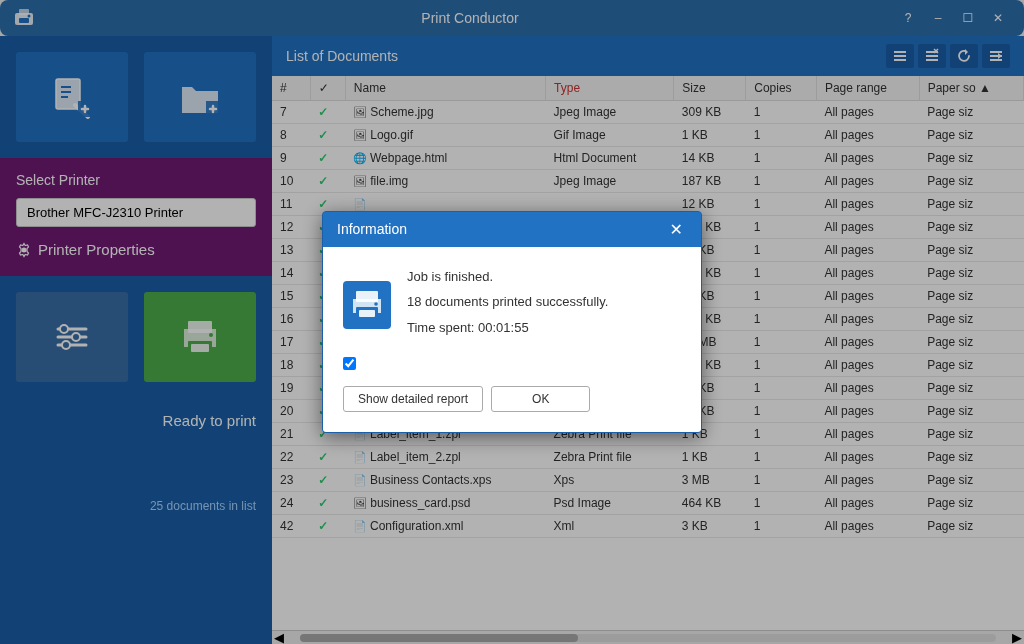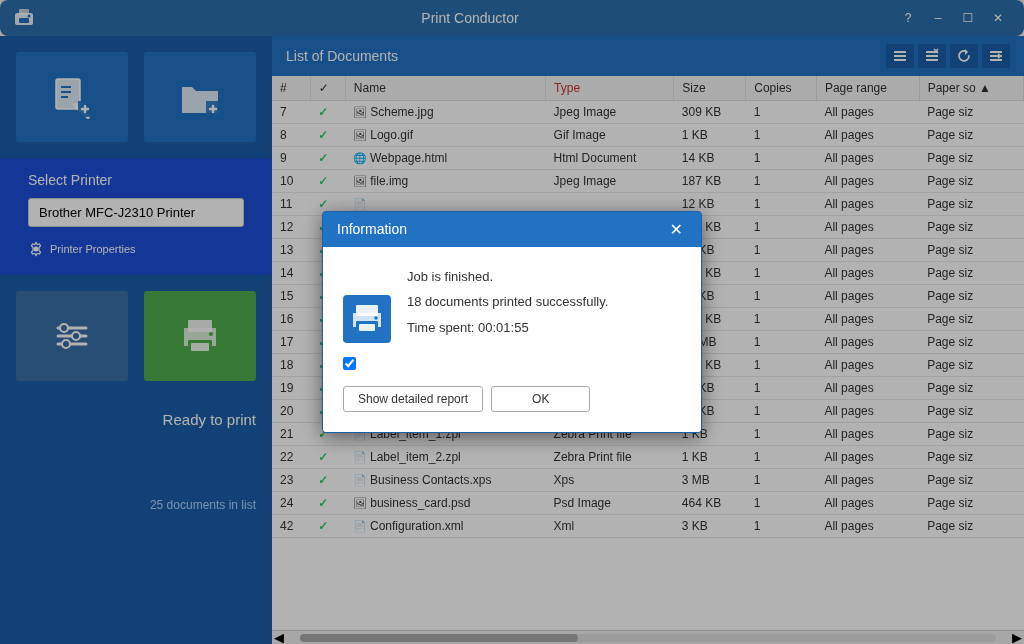--- a/index.html
+++ b/index.html
@@ -13,25 +13,25 @@
 
     
     .main-layout { display: flex; height: calc(644px - 36px); }
 
     
     .left-panel { width: 272px; background: #1a5fa8; display: flex; flex-direction: column; gap: 0; flex-shrink: 0; }
     .left-top-actions { display: flex; padding: 16px; gap: 16px; }
     .action-btn { flex: 1; height: 90px; background: #2272c3; border: none; cursor: pointer; display: flex; align-items: center; justify-content: center; border-radius: 3px; }
     .action-btn svg { fill: white; }
 
-    .select-printer-section { background: #1d4ed8; padding: 14px 28px; }
+    .select-printer-section { background: #701a75; padding: 14px 16px; }
     .select-printer-label { color: white; font-size: 14px; margin-bottom: 10px; }
     .printer-select-wrapper { position: relative; }
     .printer-select { width: 100%; padding: 6px 10px; background: white; border: 1px solid #ccc; border-radius: 3px; font-size: 13px; appearance: none; cursor: pointer; }
-    .printer-properties-btn { background: transparent; border: none; color: white; cursor: pointer; display: flex; align-items: center; gap: 6px; font-size: 11px; margin-top: 10px; padding: 4px 0; }
+    .printer-properties-btn { background: transparent; border: none; color: white; cursor: pointer; display: flex; align-items: center; gap: 6px; font-size: 15px; margin-top: 10px; padding: 4px 0; }
 
     .left-bottom-actions { display: flex; padding: 16px; gap: 16px; }
     .action-btn-gray { flex: 1; height: 90px; background: #3a6fa8; border: none; cursor: pointer; display: flex; align-items: center; justify-content: center; border-radius: 3px; }
     .action-btn-green { flex: 1; height: 90px; background: #4cae4c; border: none; cursor: pointer; display: flex; align-items: center; justify-content: center; border-radius: 3px; }
 
     .status-section { background: #1a5fa8; padding: 14px 16px; flex: 1; text-align: right; }
     .status-label { color: white; font-size: 15px; font-weight: 500; }
     .doc-count { color: #a8d4ff; font-size: 12px; margin-top: 4px; }
 
     
@@ -55,21 +55,21 @@
     .scrollbar-track { flex: 1; height: 8px; background: #e0e0e0; margin: 0 14px; border-radius: 4px; position: relative; }
     .scrollbar-thumb { position: absolute; left: 0; width: 40%; height: 100%; background: #aaa; border-radius: 4px; }
 
     
     .modal-overlay { position: fixed; top: 0; left: 0; width: 1024px; height: 644px; background: rgba(0,0,0,0.3); display: flex; align-items: center; justify-content: center; z-index: 100; }
     .modal { background: #2272c3; border: 1px solid #1a5fa8; border-radius: 4px; width: 380px; box-shadow: 0 4px 20px rgba(0,0,0,0.5); overflow: hidden; }
     .modal-titlebar { background: #2272c3; color: white; padding: 8px 14px; display: flex; align-items: center; justify-content: space-between; }
     .modal-title { font-size: 14px; }
     .modal-close-btn { background: transparent; border: none; color: white; cursor: pointer; font-size: 16px; padding: 0 4px; }
     .modal-body { background: white; padding: 20px; }
-    .modal-content-row { display: flex; gap: 16px; align-items: flex-end; }
+    .modal-content-row { display: flex; gap: 16px; align-items: center; }
     .modal-text { flex: 1; }
     .modal-text p { margin-bottom: 6px; color: #333; font-size: 13px; line-height: 1.5; }
     .modal-checkbox-row { display: flex; align-items: center; gap: 6px; margin-top: 14px; font-size: 12px; color: #333; }
     .modal-checkbox-row input { cursor: pointer; }
     .modal-buttons { display: flex; gap: 8px; justify-content: flex-start; margin-top: 16px; }
     .btn-report { padding: 5px 14px; background: white; border: 1px solid #aaa; border-radius: 3px; cursor: pointer; font-size: 12px; color: #333; }
     .btn-ok { padding: 5px 40px; background: white; border: 1px solid #aaa; border-radius: 3px; cursor: pointer; font-size: 12px; color: #333; }
 
     
     .printer-modal-icon { width: 48px; height: 48px; background: #2272c3; border-radius: 4px; display: flex; align-items: center; justify-content: center; }

